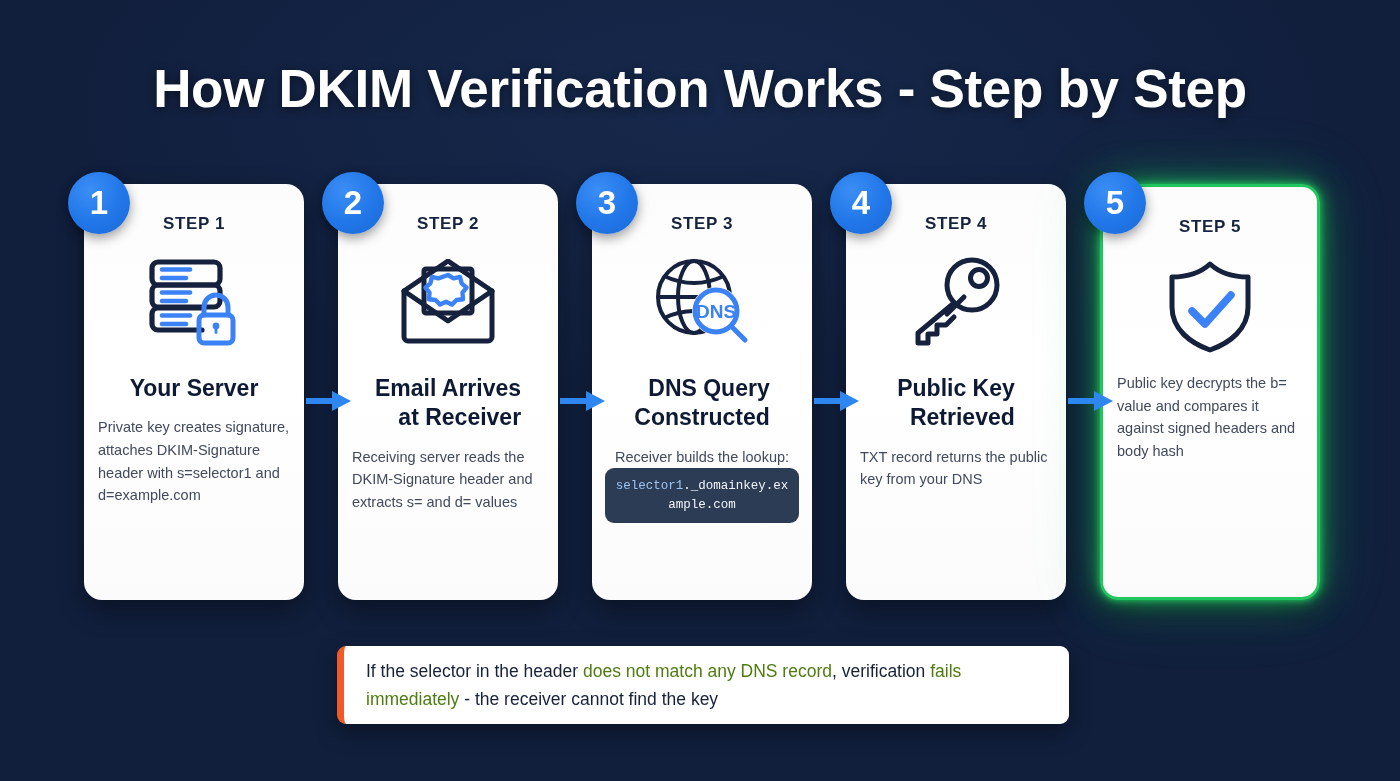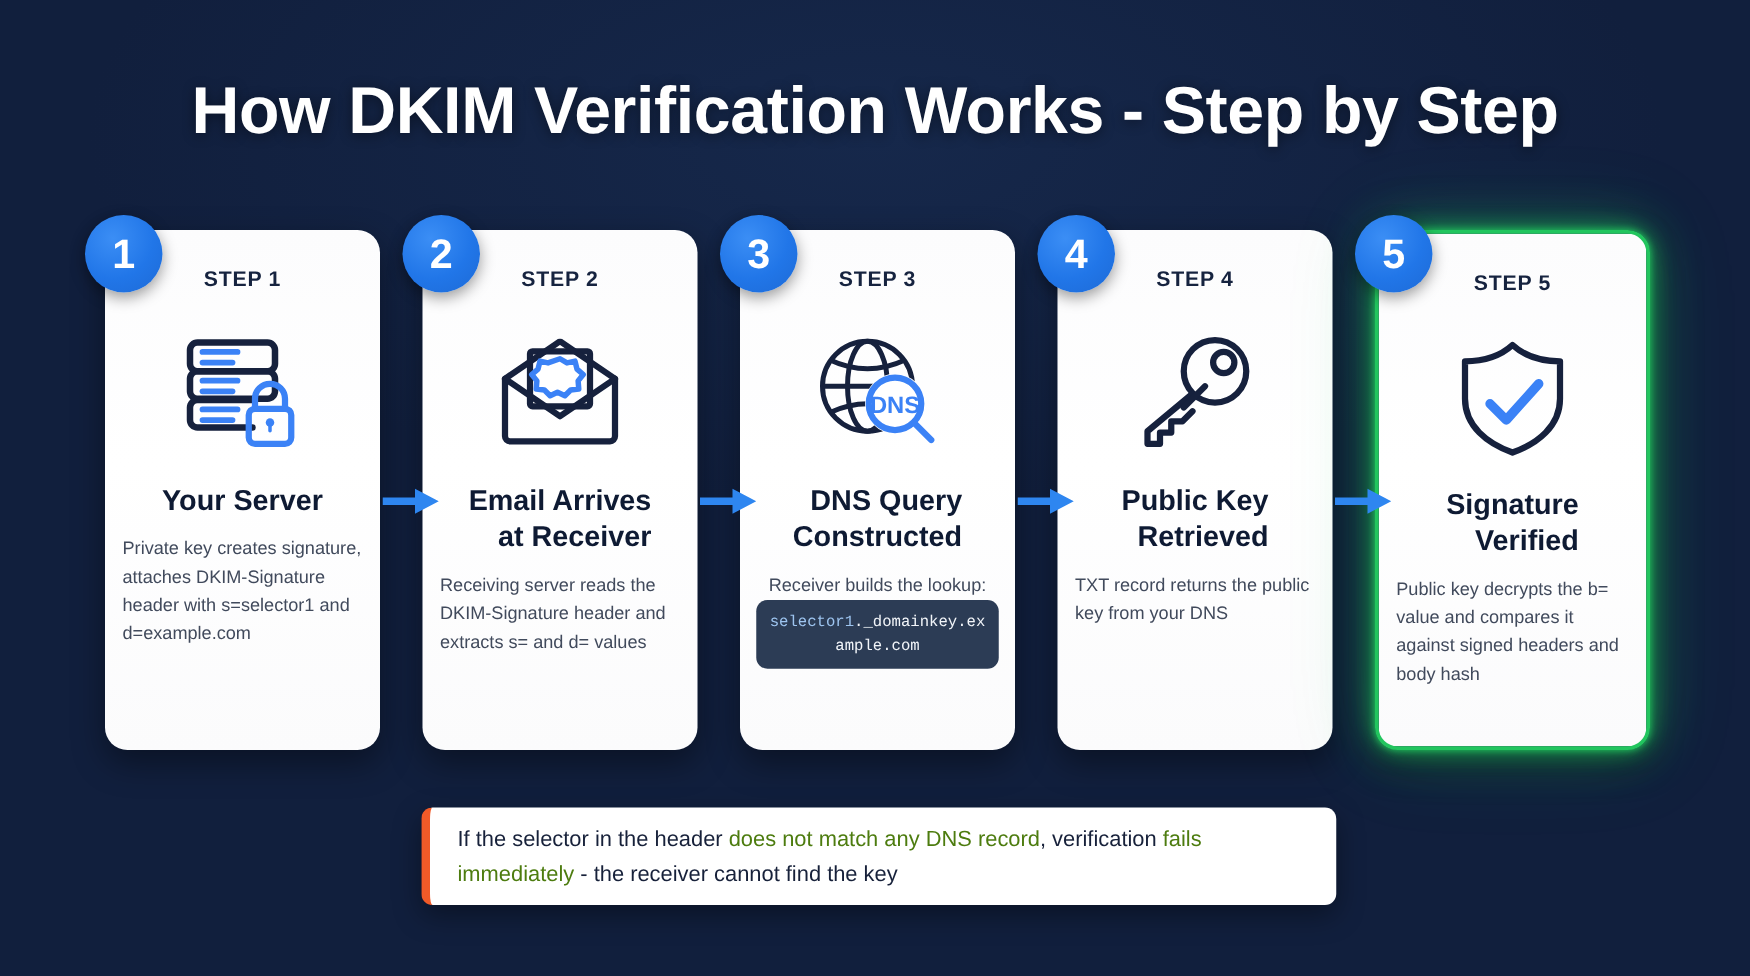--- a/index.html
+++ b/index.html
@@ -100,21 +100,21 @@
     line-height: 1;
     padding-bottom: 2px;
   }
 
   .step-label {
     font-size: 17px;
     font-weight: bold;
     color: #16233f;
     letter-spacing: 0.6px;
     margin-top: 14px;
-    margin-bottom: 20px;
+    margin-bottom: 8px;
   }
 
   .icon-wrap {
     height: 106px;
     display: flex;
     align-items: center;
     justify-content: center;
     margin-top: 8px;
   }
 
@@ -305,24 +305,20 @@
 
     <div class="step s5">
       <div class="card">
         <div class="step-label">STEP 5</div>
         <div class="icon-wrap">
           <svg width="92" height="94" viewBox="0 0 92 94">
             <path d="M46 5 C34 16 18 18 8 18 v30 c0 22 18 36 38 43 20-7 38-21 38-43 V18 c-10 0-26-2-38-13z" fill="none" stroke="#16213d" stroke-width="5" stroke-linejoin="round"></path>
             <path d="M28 52 L41 65 L67 36" fill="none" stroke="#3b82f6" stroke-width="7.5" stroke-linecap="round" stroke-linejoin="round"></path>
           </svg>
         </div>
-        <div class="card-title">
-          <span>Signature</span><br>
-          <span>Verified</span>
-        </div>
         <div class="card-desc">Public key decrypts the b= value and compares it against signed headers and body hash</div>
       </div>
       <div class="badge">5</div>
     </div>
 
     <div class="arrow a1">
       <svg width="46" height="22" viewBox="0 0 46 22">
         <path d="M0 8 h26 V1 l19 10 -19 10 V14 H0 z" fill="#2e86f0"></path>
       </svg>
     </div>

